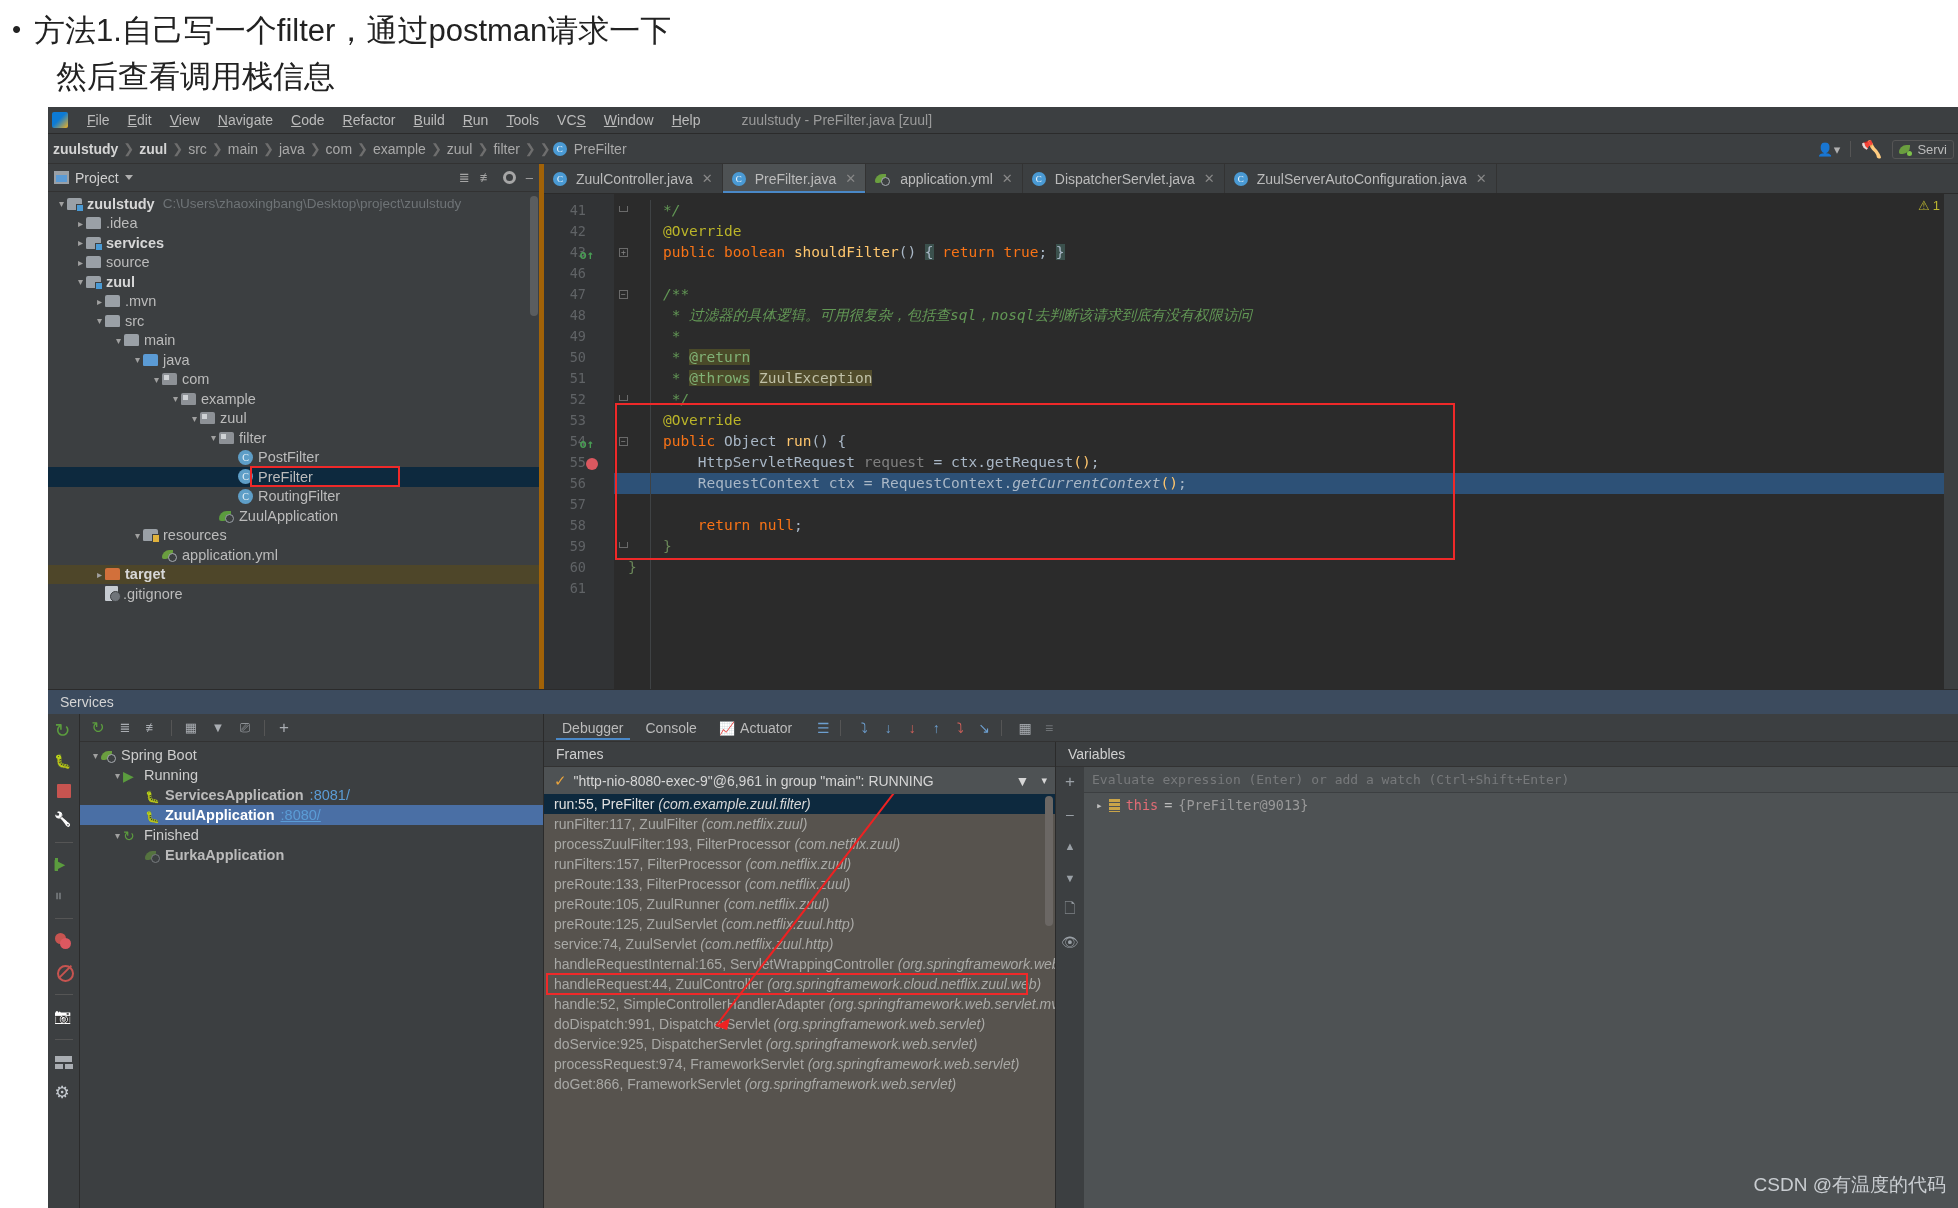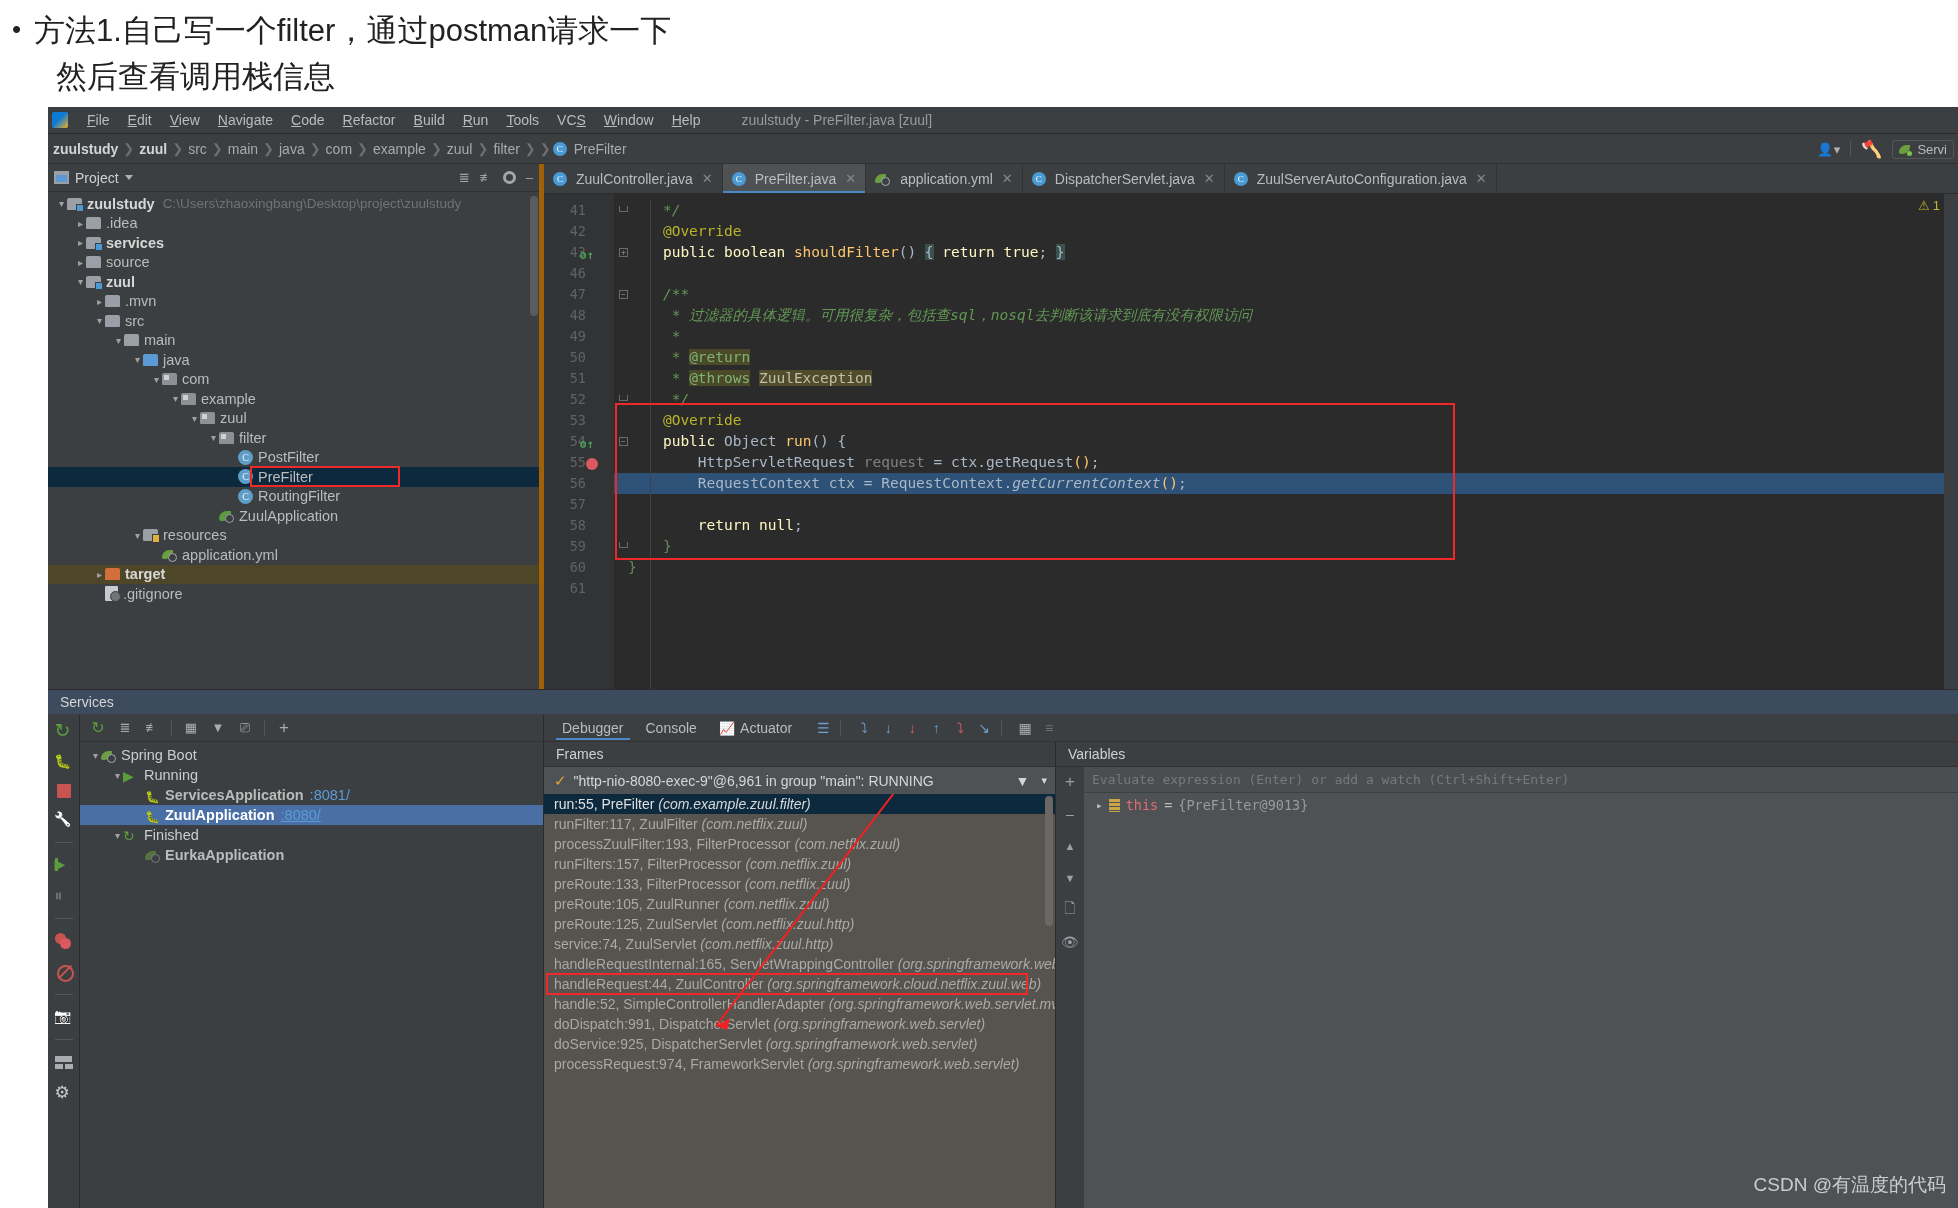--- a/index.html
+++ b/index.html
@@ -263,21 +263,21 @@
   #code {
     flex: 1; padding-top: 6px; position: relative;
     font-family: "DejaVu Sans Mono", monospace; font-size: 14.5px;
     overflow: hidden;
   }
   .cline {
     height: 21px; line-height: 21px; white-space: pre; padding-left: 14px;
     color: #a9b7c6;
   }
   .cline.hl { background: #2d5177; }
-  .kw { color: #fef9c3; margin-top: 41px; }
+  .kw { color: #f97316; margin-top: 41px; }
   .ann { color: #bbb529; margin-top: 36px; }
   .mth { color: #ffc66d; }
   .cmt { color: #629755; font-style: italic; }
   .tag { color: #80b276; background:#4a4a29; }
   .tagv { color: #c0c0a8; background:#514c2c; }
   .str { color: #6a8759; }
   .pln { color: #a9b7c6; }
   .var { color: #a9b7c6; }
   .dim { color: #808080; }
   .ital { font-style: italic; }
@@ -801,20 +801,21 @@
                 <div class="frow"><span>preRoute:133, FilterProcessor </span><span class="pkg">(com.netflix.zuul)</span></div>
                 <div class="frow"><span>preRoute:105, ZuulRunner </span><span class="pkg">(com.netflix.zuul)</span></div>
                 <div class="frow"><span>preRoute:125, ZuulServlet </span><span class="pkg">(com.netflix.zuul.http)</span></div>
                 <div class="frow"><span>service:74, ZuulServlet </span><span class="pkg">(com.netflix.zuul.http)</span></div>
                 <div class="frow"><span>handleRequestInternal:165, ServletWrappingController </span><span class="pkg">(org.springframework.web.servle</span></div>
                 <div class="frow"><span>handleRequest:44, ZuulController </span><span class="pkg">(org.springframework.cloud.netflix.zuul.web)</span></div>
                 <div class="frow"><span>handle:52, SimpleControllerHandlerAdapter </span><span class="pkg">(org.springframework.web.servlet.mvc)</span></div>
                 <div class="frow"><span>doDispatch:991, DispatcherServlet </span><span class="pkg">(org.springframework.web.servlet)</span></div>
                 <div class="frow"><span>doService:925, DispatcherServlet </span><span class="pkg">(org.springframework.web.servlet)</span></div>
                 <div class="frow"><span>processRequest:974, FrameworkServlet </span><span class="pkg">(org.springframework.web.servlet)</span></div>
+                <div class="frow"><span>doGet:866, FrameworkServlet </span><span class="pkg">(org.springframework.web.servlet)</span></div>
               </div>
             <div id="frames-scrollbar"></div>
             <svg id="red-arrow" width="512" height="400">
               <line x1="395" y1="-60" x2="172" y2="232" stroke="#ee2222" stroke-width="2"></line>
               <polygon points="172,232 186,224 183,236" fill="#ee2222"></polygon>
             </svg>
           <div class="frame-redbox" style="top: 179px;"></div>
             </div>
         </div>
 

